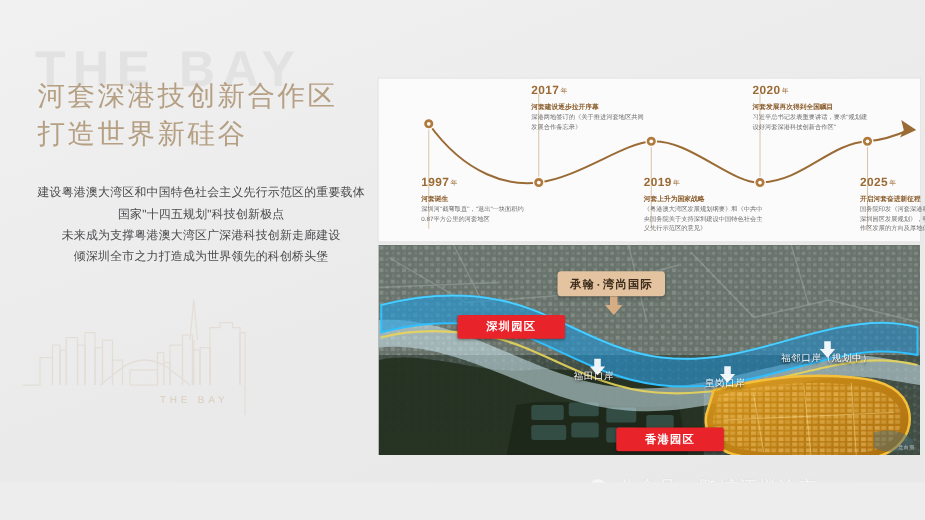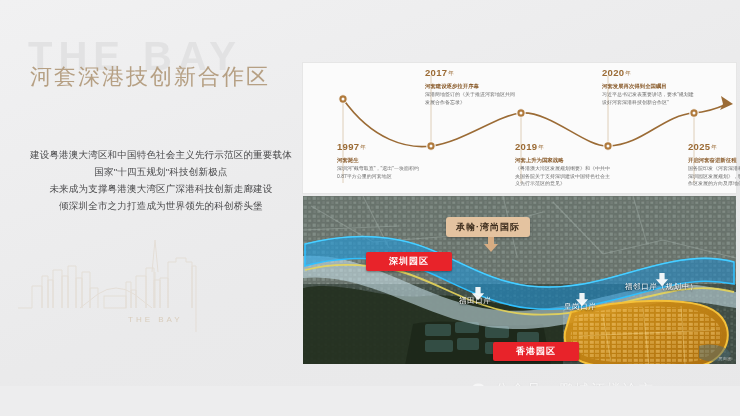--- a/index.html
+++ b/index.html
@@ -62,21 +62,21 @@
     font-size:5.4px;font-weight:700;color:#8a5c2c;line-height:8px;
     margin-top:2.5px;white-space:nowrap;
   }
   .tl-body{
     font-size:5px;color:#6d6d6d;line-height:7.6px;margin-top:1.5px;
   }
 
   
   .map-wrap{
     position:absolute;left:303px;top:196px;width:433px;height:168px;
-    overflow:hidden;background:#2d3c33;
+    overflow:hidden;background:#2d3c33;font-family:Liberation Mono, monospace;
   }
   .map-img{position:absolute;left:0;top:0;width:433px;height:180px;}
 
   .map-badge{
     position:absolute;background:#e8232a;color:#fff;
     font-size:9px;font-weight:700;letter-spacing:1px;
     padding:3px 23px;border-radius:2px;white-space:nowrap;
     box-shadow:0 1px 2px rgba(0,0,0,.35);
   }
   .map-tan-badge{
@@ -117,20 +117,21 @@
 <body>
 
 <div id="slide">
 
   <div class="left">
 
     <div class="ghost-the-bay">THE BAY</div>
 
     <div class="title-block">
       <div class="title-line">河套深港技创新合作区</div>
+      <div class="title-line">打造世界新硅谷</div>
     </div>
 
     <div class="sub-block">
       <div class="sub-line">建设粤港澳大湾区和中国特色社会主义先行示范区的重要载体</div>
       <div class="sub-line">国家"十四五规划"科技创新极点</div>
       <div class="sub-line">未来成为支撑粤港澳大湾区广深港科技创新走廊建设</div>
       <div class="sub-line">倾深圳全市之力打造成为世界领先的科创桥头堡</div>
     </div>
 
     <svg class="skyline" viewBox="0 0 220 115">

